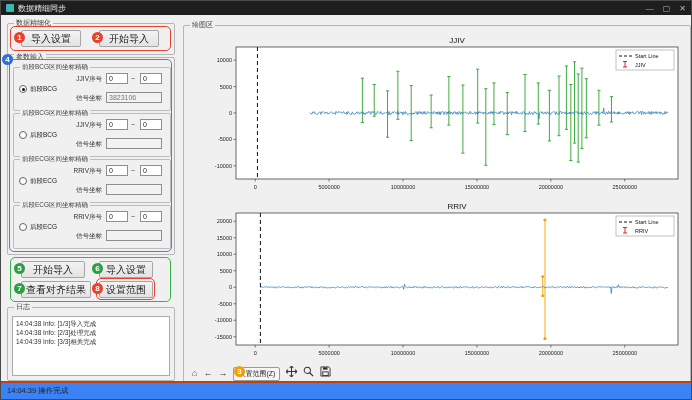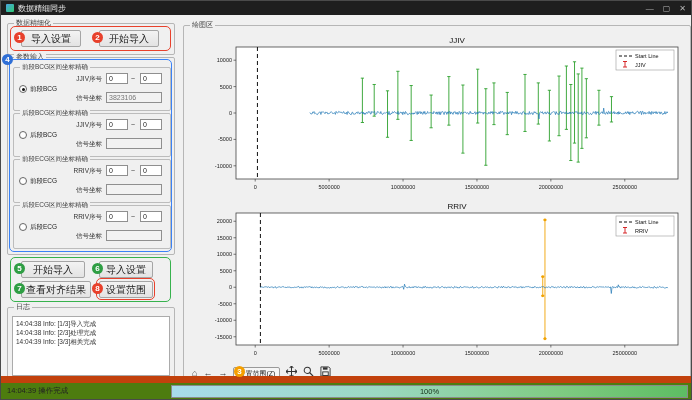--- a/index.html
+++ b/index.html
@@ -48,22 +48,22 @@
   .log-box{position:absolute;left:4px;top:8px;right:4px;bottom:4px;background:#fff;
     border:1px solid #ababab;font-size:6.5px;color:#333;line-height:9px;padding:2px 3px;overflow:hidden;}
   
   .plot{position:absolute;left:6px;width:494px;height:160px;}
   .toolbar{position:absolute;left:6px;top:340px;height:15px;display:flex;align-items:center;gap:6px;
     font-size:9px;color:#333;padding-left:2px;}
   .tool{cursor:default;line-height:13px;}
   .range-btn{border:1px solid #9a9a9a;background:#f6f6f6;border-radius:2px;height:12px;
     display:flex;align-items:center;padding:0 4px;font-size:7px;color:#222;}
   
-  .statusbar{position:absolute;left:0;right:0;bottom:0;height:16px;background:#4d7c0f;
-    border-top:7px solid #c2410c;font-size:7.5px;color:#222;}
+  .statusbar{position:absolute;left:0;right:0;bottom:0;height:16px;background:#3b82f6;
+    border-top:2px solid #c2410c;font-size:7.5px;color:#222;}
   .status-text{position:absolute;left:6px;top:3px;}
   .progress{position:absolute;left:170px;right:3px;top:2px;height:11px;border:1px solid #8a8a8a;
     background:linear-gradient(90deg,#a8dcec 0%,#9bd8c2 40%,#7fcb82 75%,#5dbd63 100%);
     display:flex;align-items:center;justify-content:center;font-size:7.5px;color:#143018;}
 </style>
 </head>
 <body>
 
 <div class="titlebar">
   <span class="app-icon"></span>
@@ -346,16 +346,13 @@
           <path d="M1 1h8.5L11 2.5V11H1z" fill="none" stroke="#333" stroke-width="1"></path>
           <rect x="3.2" y="1.4" width="5" height="2.6" fill="#333"></rect>
           <rect x="3" y="6.4" width="6" height="4" fill="none" stroke="#333" stroke-width="1"></rect>
         </svg>
     </span>
   </div>
 </div>
 
 <div class="statusbar">
   <span class="status-text">14:04:39 操作完成</span>
-  <div class="progress">
-    <span>100%</span>
-  </div>
 </div>
 
 </body></html>

